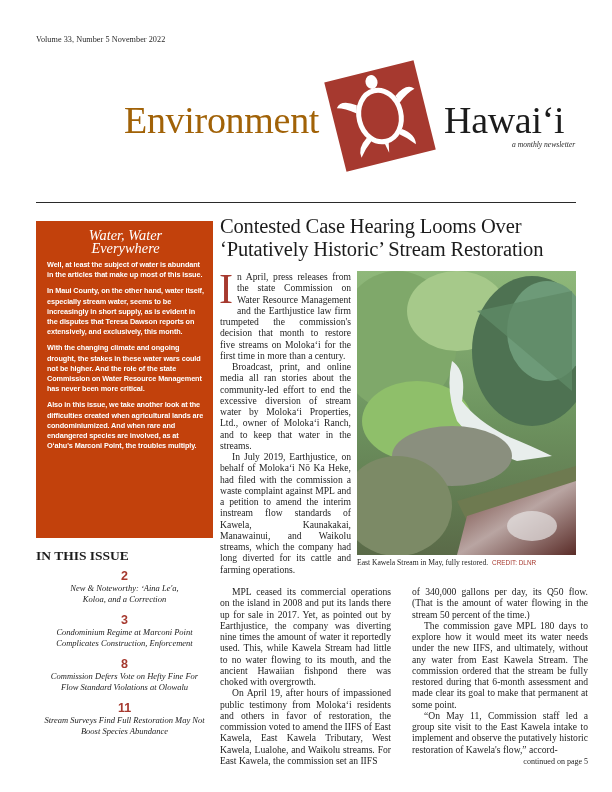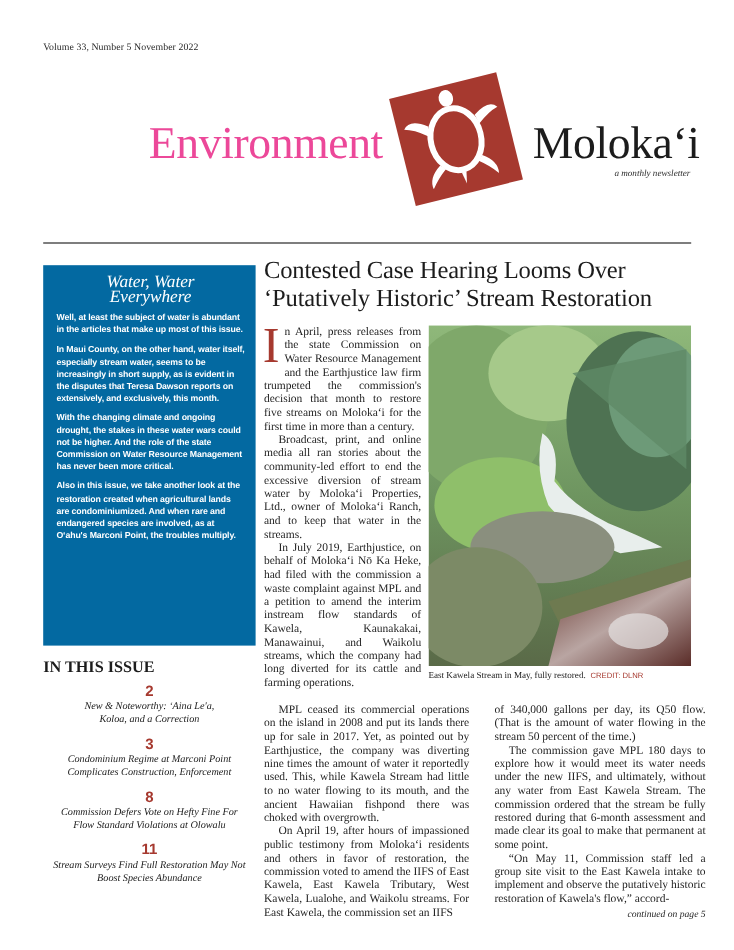--- a/index.html
+++ b/index.html
@@ -1,44 +1,44 @@
 <!DOCTYPE html>
 <html><head>
 <meta charset="utf-8">
 <style>
   html, body { margin: 0; padding: 0; background: #ffffff; }
   body { width: 612px; height: 792px; position: relative; overflow: hidden; font-family: "Liberation Serif", serif; color: #1e1e1e; }
   .abs { position: absolute; }
   .volume { left: 36px; top: 35px; font-size: 8.2px; letter-spacing: 0.05px; color: #2a2a2a; }
-  .mast-left { left: 124px; top: 100px; font-size: 38px; line-height: 40px; color: #ec4899; letter-spacing: -0.3px; }
+  .mast-left { left: 124px; top: 100px; font-size: 38px; line-height: 40px; color: #a16207; letter-spacing: -0.3px; }
   .mast-right { left: 444px; top: 100px; font-size: 38px; line-height: 40px; color: #1c1c1c; letter-spacing: -0.3px; }
   .tagline { left: 478px; top: 140px; font-size: 7.6px; font-style: italic; color: #2a2a2a; margin-left: 34px; }
   .logo { left: 320px; top: 56px; width: 120px; height: 120px; }
   .rule { left: 36px; top: 202px; width: 540px; height: 1.3px; background: #2a2a2a; }
 
-  .sidebar { left: 36px; top: 221px; width: 177px; height: 317px; background: #0369a1; color: #ffffff; box-sizing: border-box; padding: 8px 9px 0 11px; }
+  .sidebar { left: 36px; top: 221px; width: 177px; height: 317px; background: #c2410c; color: #ffffff; box-sizing: border-box; padding: 8px 9px 0 11px; }
   .sidebar-title { font-family: "Liberation Serif", serif; font-style: italic; font-size: 14.4px; line-height: 13px; text-align: center; margin: 0 0 5px 0; }
   .sidebar p { font-family: "Liberation Sans", sans-serif; font-weight: bold; font-size: 7.3px; line-height: 10.2px; margin: 0 0 6px 0; letter-spacing: -0.1px; }
 
   .issue-title { left: 36px; top: 548px; width: 177px; font-size: 13.5px; font-weight: bold; color: #1c1c1c; }
   .toc { left: 36px; top: 570px; width: 177px; text-align: center; }
   .toc-item { margin-bottom: 10px; }
   .toc-num { font-family: "Liberation Sans", sans-serif; font-weight: bold; color: #a6392f; font-size: 12.5px; line-height: 13px; }
   .toc-text { font-style: italic; font-weight: normal; font-size: 8.5px; line-height: 10.5px; color: #1c1c1c; }
 
   .headline { left: 220px; top: 215px; width: 360px; font-size: 20.5px; line-height: 23px; color: #1c1c1c; letter-spacing: -0.15px; }
 
   .col { font-size: 9.6px; line-height: 11.25px; text-align: justify; color: #1e1e1e; }
   .col p { margin: 0; text-indent: 12px; }
   .col p.first { text-indent: 0; }
   .col-a { left: 220px; top: 271px; width: 131px; }
   .col-b { left: 220px; top: 586px; width: 171px; }
   .col-c { left: 400px; top: 586px; width: 176px; margin-left: 12px; }
   .dropcap { float: left; font-size: 42px; line-height: 32px; color: #a6392f; margin: 2px 4px 0 -1px; }
-  .continued { text-align: right; font-style: italic; font-size: 8px; margin-top: 1px; }
+  .continued { text-align: right; font-size: 8px; margin-top: 1px; }
 
   .photo { left: 357px; top: 271px; width: 219px; height: 284px; overflow: hidden; }
   .caption { left: 357px; top: 558px; font-size: 7.6px; color: #222; }
   .credit { font-family: "Liberation Sans", sans-serif; color: #a6392f; font-size: 6.4px; margin-left: 4px; }
 </style>
 </head>
 <body>
 
 <div class="abs volume">Volume 33, Number 5  November 2022</div>
 
@@ -57,34 +57,34 @@
       <path d="M42 78 Q30 86 32 96 Q38 88 46 82 Z" fill="#ffffff"></path>
       <path d="M78 78 Q90 86 88 96 Q82 88 74 82 Z" fill="#ffffff"></path>
 
       <path d="M58 88 L60 98 L62 88 Z" fill="#ffffff"></path>
 
       <ellipse cx="60" cy="60" rx="21" ry="26" fill="none" stroke="#ffffff" stroke-width="5"></ellipse>
     </g>
   </svg>
 </div>
 
-<div class="abs mast-right">Molokaʻi</div>
+<div class="abs mast-right">Hawaiʻi</div>
 <div class="abs tagline">a monthly newsletter</div>
 
 <div class="abs rule"></div>
 
 <div class="abs sidebar">
   <div class="sidebar-title">
     <div>Water, Water</div>
     <div>Everywhere</div>
   </div>
   <p>Well, at least the subject of water is abundant in the articles that make up most of this issue.</p>
   <p>In Maui County, on the other hand, water itself, especially stream water, seems to be increasingly in short supply, as is evident in the disputes that Teresa Dawson reports on extensively, and exclusively, this month.</p>
   <p>With the changing climate and ongoing drought, the stakes in these water wars could not be higher. And the role of the state Commission on Water Resource Management has never been more critical.</p>
-  <p>Also in this issue, we take another look at the restoration created when agricultural lands are condominiumized. And when rare and endangered species are involved, as at Oʻahu's Marconi Point, the troubles multiply.</p>
+  <p>Also in this issue, we take another look at the difficulties created when agricultural lands are condominiumized. And when rare and endangered species are involved, as at Oʻahu's Marconi Point, the troubles multiply.</p>
 </div>
 
 <div class="abs issue-title">IN THIS ISSUE</div>
 <div class="abs toc">
   <div class="toc-item">
     <div class="toc-num">2</div>
     <div class="toc-text" style="padding:0 22px;">New &amp; Noteworthy: ʻAina Le'a, Koloa, and a Correction</div>
   </div>
   <div class="toc-item">
     <div class="toc-num">3</div>

